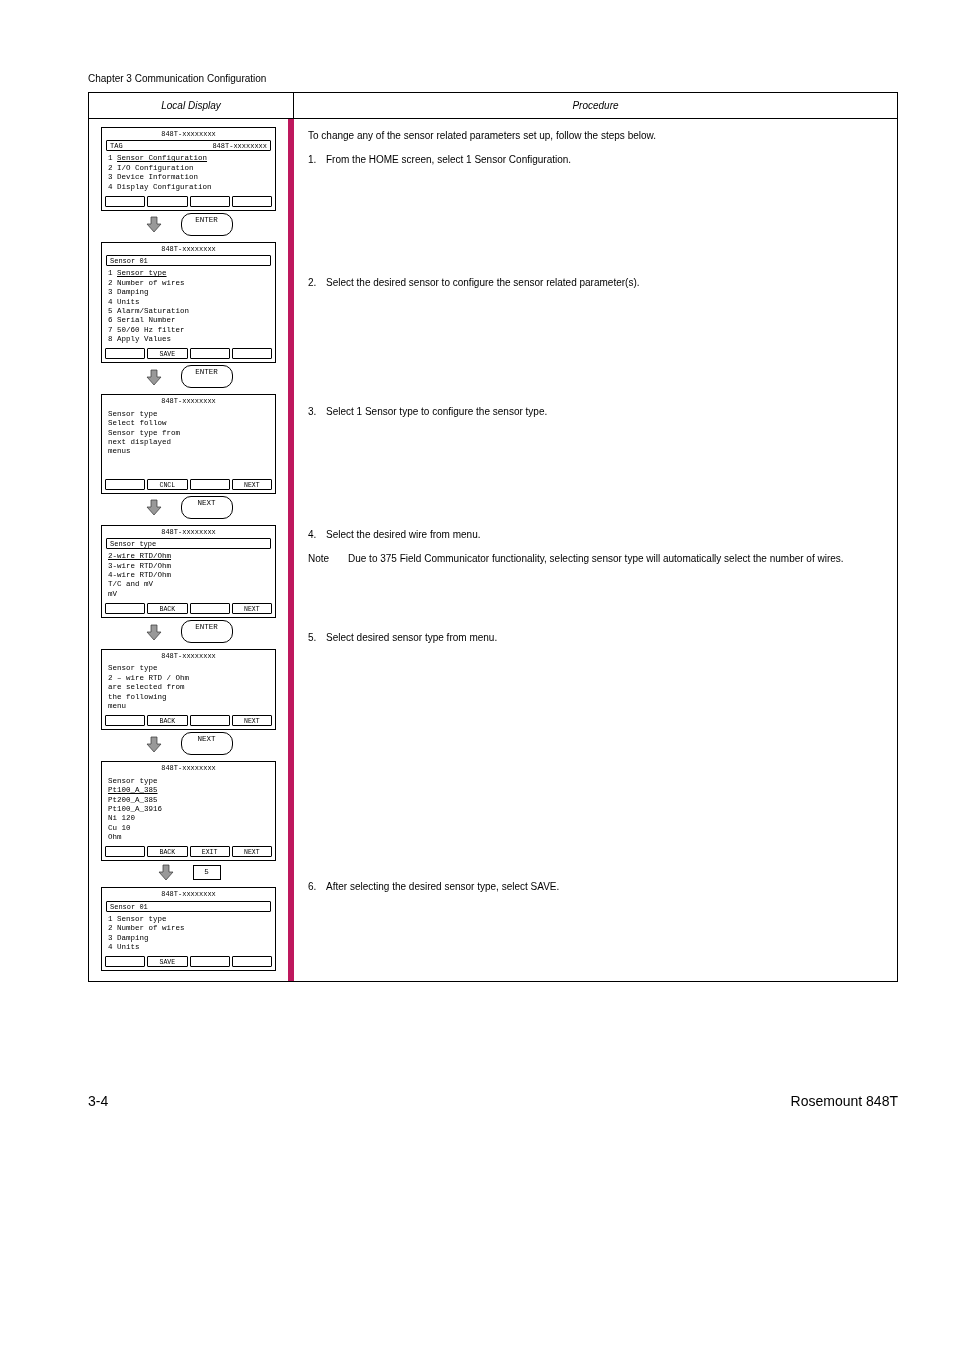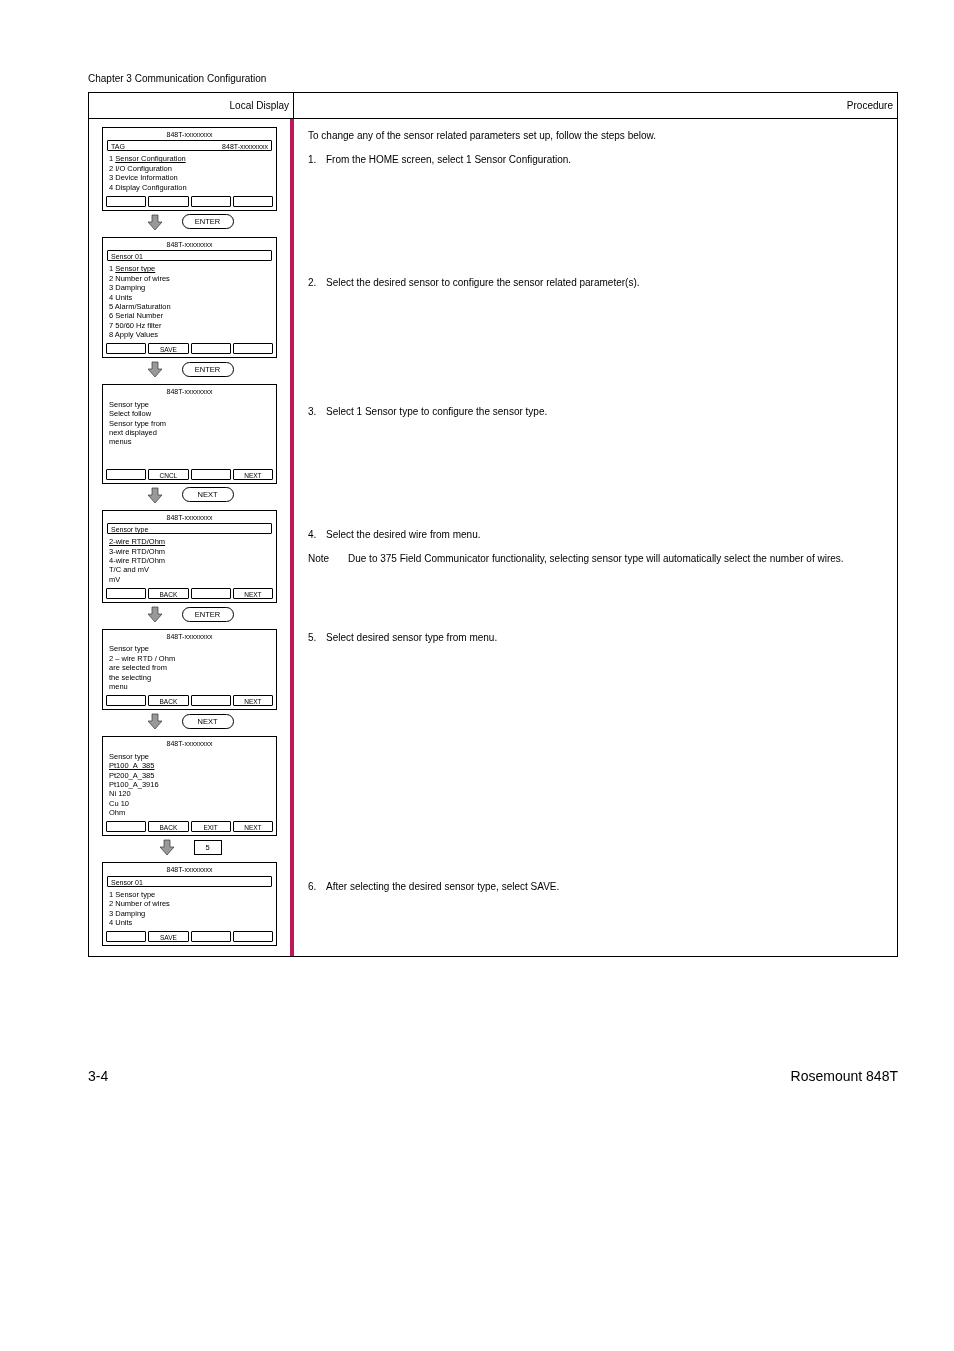--- a/index.html
+++ b/index.html
@@ -26,28 +26,30 @@
     font-size: 13px;
     margin-bottom: 20px;
   }
   .outer {
     border: 1px solid #000;
     width: 100%;
   }
   .outer td { vertical-align: top; }
   .hdr-row td {
     border-bottom: 1px solid #000;
-    text-align: right;
+    text-align: center;
     font-size: 10px;
     padding: 6px 4px;
+    font-style: italic;
   }
   .left-col {
     width: 205px;
-    border-right: 4px solid #be185d;
+    border-right: 6px solid #be185d;
     padding: 8px;
+    font-family: Liberation Mono, monospace;
   }
   .right-col {
     padding: 10px 14px;
     font-size: 10px;
   }
   .screen {
     border: 1px solid #000;
     width: 175px;
     margin: 0 auto 2px auto;
     background: #fff;
@@ -97,21 +99,21 @@
     display: flex;
     align-items: center;
     justify-content: center;
     gap: 18px;
   }
   .arrow-down svg { display: block; }
   .pill {
     border: 1px solid #000;
     border-radius: 10px;
     width: 52px;
-    height: 15px;
+    height: 23px;
     font-size: 7.5px;
     text-align: center;
     line-height: 13px;
   }
   .key-rect {
     border: 1px solid #000;
     width: 28px;
     height: 15px;
     font-size: 7.5px;
     text-align: center;
@@ -257,21 +259,21 @@
           </span>
           <span class="pill">ENTER</span>
         </div>
 
         <div class="screen">
           <div class="sc-title">848T-xxxxxxxx</div>
           <div class="sc-body">
             <div>Sensor type</div>
             <div>2 – wire RTD / Ohm</div>
             <div>are selected from</div>
-            <div>the selecting</div>
+            <div>the following</div>
             <div>menu</div>
           </div>
           <div class="soft-row">
             <div class="soft-key"></div>
             <div class="soft-key">BACK</div>
             <div class="soft-key"></div>
             <div class="soft-key">NEXT</div>
           </div>
         </div>
         <div class="arrow-row">

